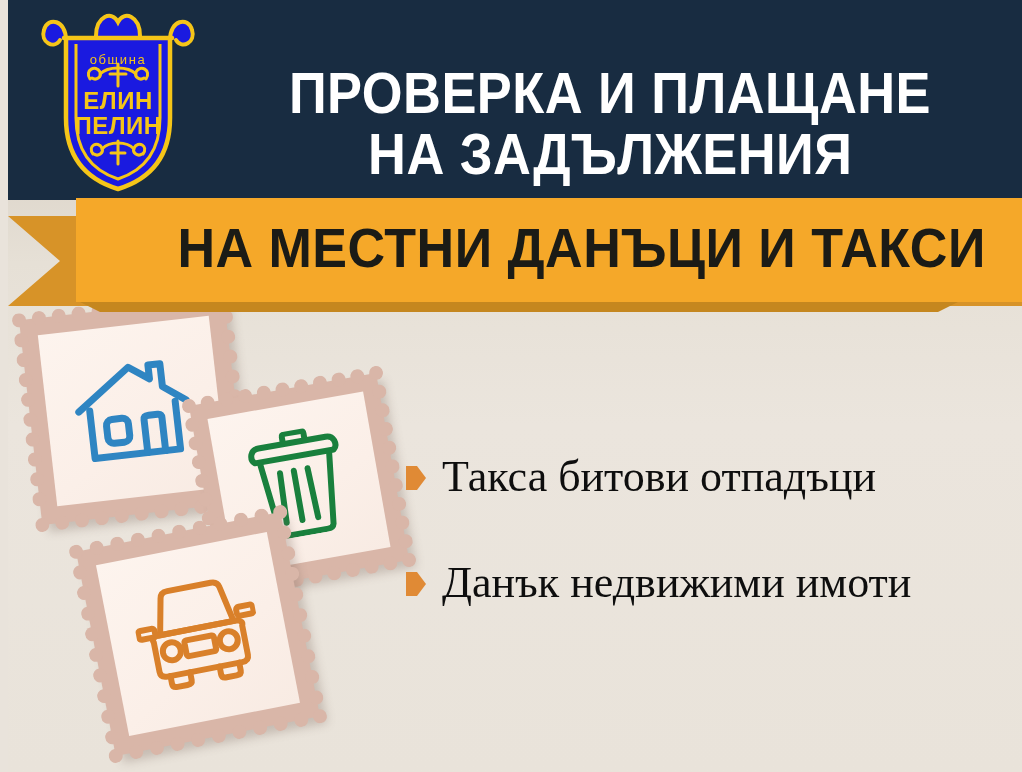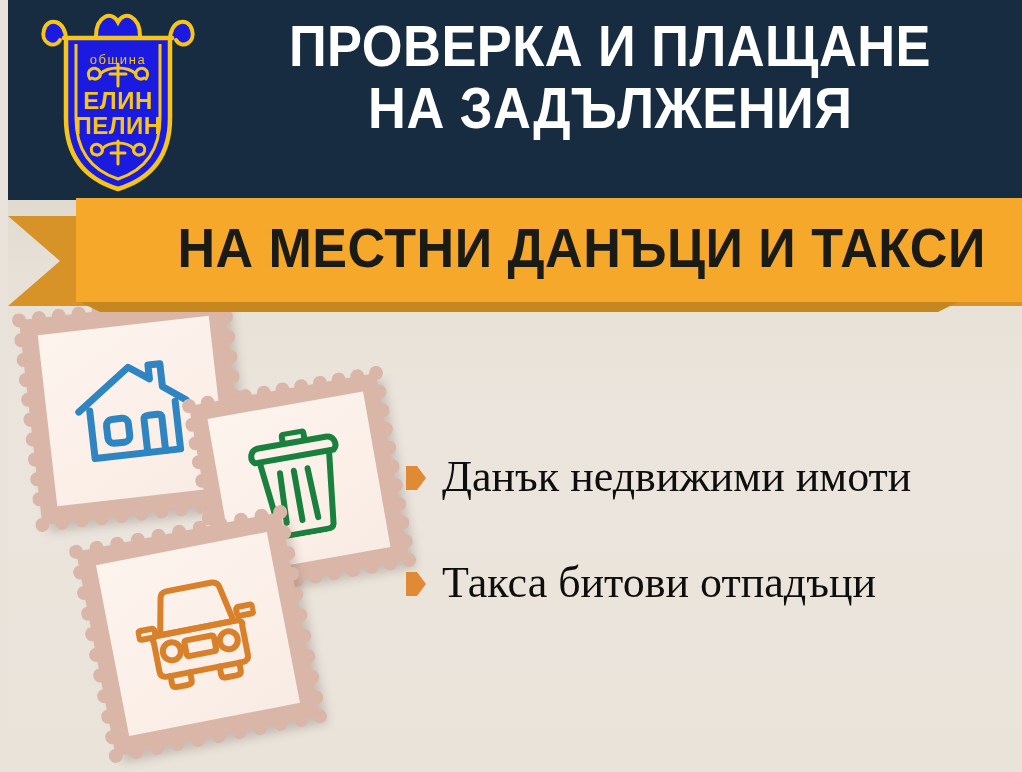--- a/index.html
+++ b/index.html
@@ -49,21 +49,21 @@
   
   .header-title {
     position: absolute;
     left: 196px;
     top: 16px;
     width: 812px;
     height: 170px;
     z-index: 7;
     display: flex;
     flex-direction: column;
-    justify-content: flex-start;
+    justify-content: flex-end;
     align-items: center;
     text-align: center;
     color: #ffffff;
   }
   .header-title .line {
     font-family: "Liberation Sans", "DejaVu Sans", sans-serif;
     font-weight: 700;
     font-size: 57px;
     line-height: 1.08;
     letter-spacing: 0.5px;
@@ -462,21 +462,21 @@
             <rect x="103" y="33" width="17" height="9" rx="3"></rect>
           </g>
         </svg>
       </div>
     </div>
   </div>
 
   <div class="list">
     <div class="list-item">
       <span class="bullet"></span>
-      <span class="list-label">Данък недвижими имоти</span>
+      <span class="list-label">Такса битови отпадъци</span>
     </div>
     <div class="list-item">
       <span class="bullet"></span>
-      <span class="list-label">Такса битови отпадъци</span>
+      <span class="list-label">Данък недвижими имоти</span>
     </div>
   </div>
 
 </div>
 
 </body></html>

